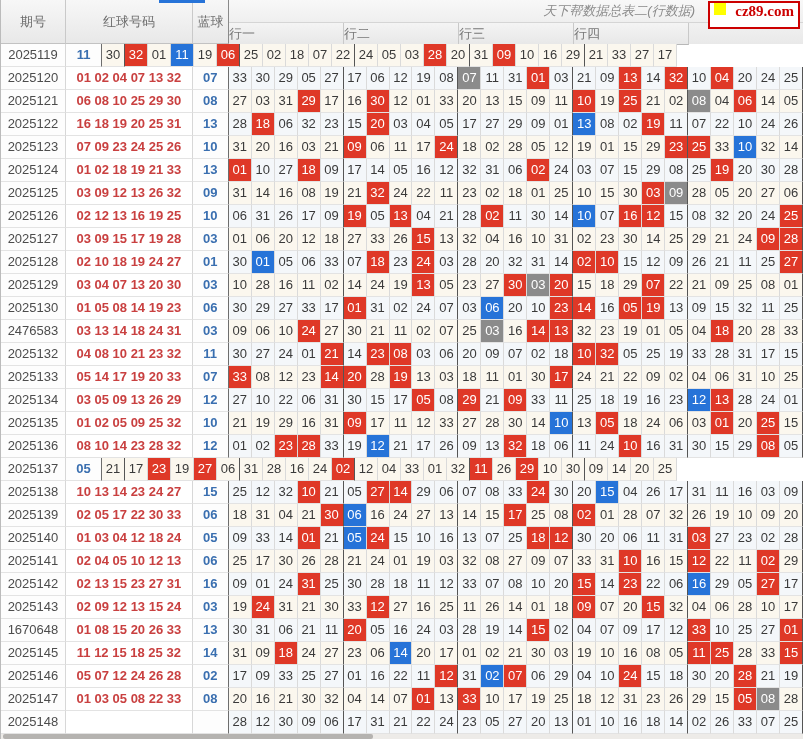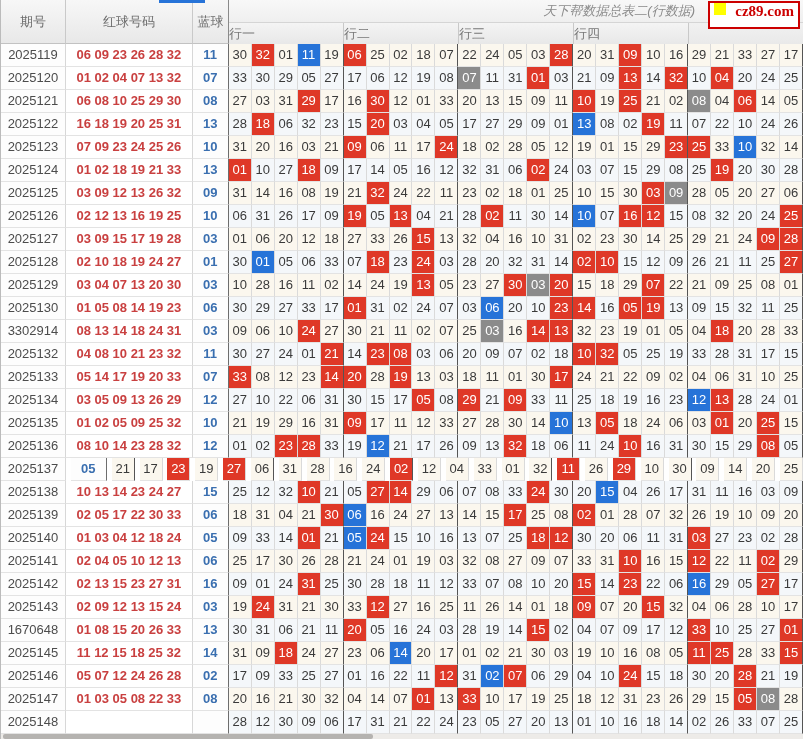--- a/index.html
+++ b/index.html
@@ -33,21 +33,21 @@
   .logo-sq { width:12px; height:12px; background:var(--logo-yellow); display:inline-block; }
   .logo-txt { font-family:"Liberation Serif", serif; font-weight:bold; font-size:15px; color:var(--logo-red); line-height:16px; }
   .section-row { display:flex; height:22px; border-top:1px solid #d5d5d5; }
   .section-row .sec {
     width:115px; height:22px; line-height:21px; text-align:left; color:#777;
     font-size:13px; border-right:1px solid #c9c9c9; border-bottom:1px solid #b8b8b8;
     background:linear-gradient(#f4f4f4,#e8e8e8);
   }
   
   .tbody { height:690px; }
-  .trow { display:flex; height:23px;justify-content:space-between; }
+  .trow { display:flex; height:23px; }
   .c-period {
     width:65px; height:23px; line-height:22px; text-align:center; font-size:13px;
     color:#4c4c4c; background:#fdfdfd; border-right:1px solid #d7d7d7; border-bottom:1px solid #e3e3e3;
   }
   .c-red {
     width:127px; height:23px; line-height:22px; text-align:center; font-size:13px;
     font-weight:bold; color:var(--red-text); background:#fff;
     border-right:1px solid #d7d7d7; border-bottom:1px solid #e3e3e3; white-space:nowrap;
   }
   .c-blue {
@@ -96,21 +96,20 @@
           <div class="sec">行二</div>
           <div class="sec">行三</div>
           <div class="sec">行四</div>
         </div>
     </div>
   </div>
 
   <div class="tbody" id="tbody">
       <div class="trow odd">
         <div class="c-period">2025119</div>
-        <div class="c-red">06 09 23 26 28 32</div>
         <div class="c-blue">11</div>
         <div class="cell">30</div>
         <div class="cell hr">32</div>
         <div class="cell">01</div>
         <div class="cell hb">11</div>
         <div class="cell">19</div>
         <div class="cell hr">06</div>
         <div class="cell">25</div>
         <div class="cell">02</div>
         <div class="cell">18</div>
@@ -455,22 +454,22 @@
         <div class="cell hr">05</div>
         <div class="cell hr">19</div>
         <div class="cell">13</div>
         <div class="cell">09</div>
         <div class="cell">15</div>
         <div class="cell">32</div>
         <div class="cell">11</div>
         <div class="cell">25</div>
       </div>
       <div class="trow odd">
-        <div class="c-period">3302914</div>
-        <div class="c-red">08 13 14 18 24 31</div>
+        <div class="c-period">2476583</div>
+        <div class="c-red">03 13 14 18 24 31</div>
         <div class="c-blue">03</div>
         <div class="cell">09</div>
         <div class="cell">06</div>
         <div class="cell">10</div>
         <div class="cell hr">24</div>
         <div class="cell">27</div>
         <div class="cell">30</div>
         <div class="cell">21</div>
         <div class="cell">11</div>
         <div class="cell">02</div>

